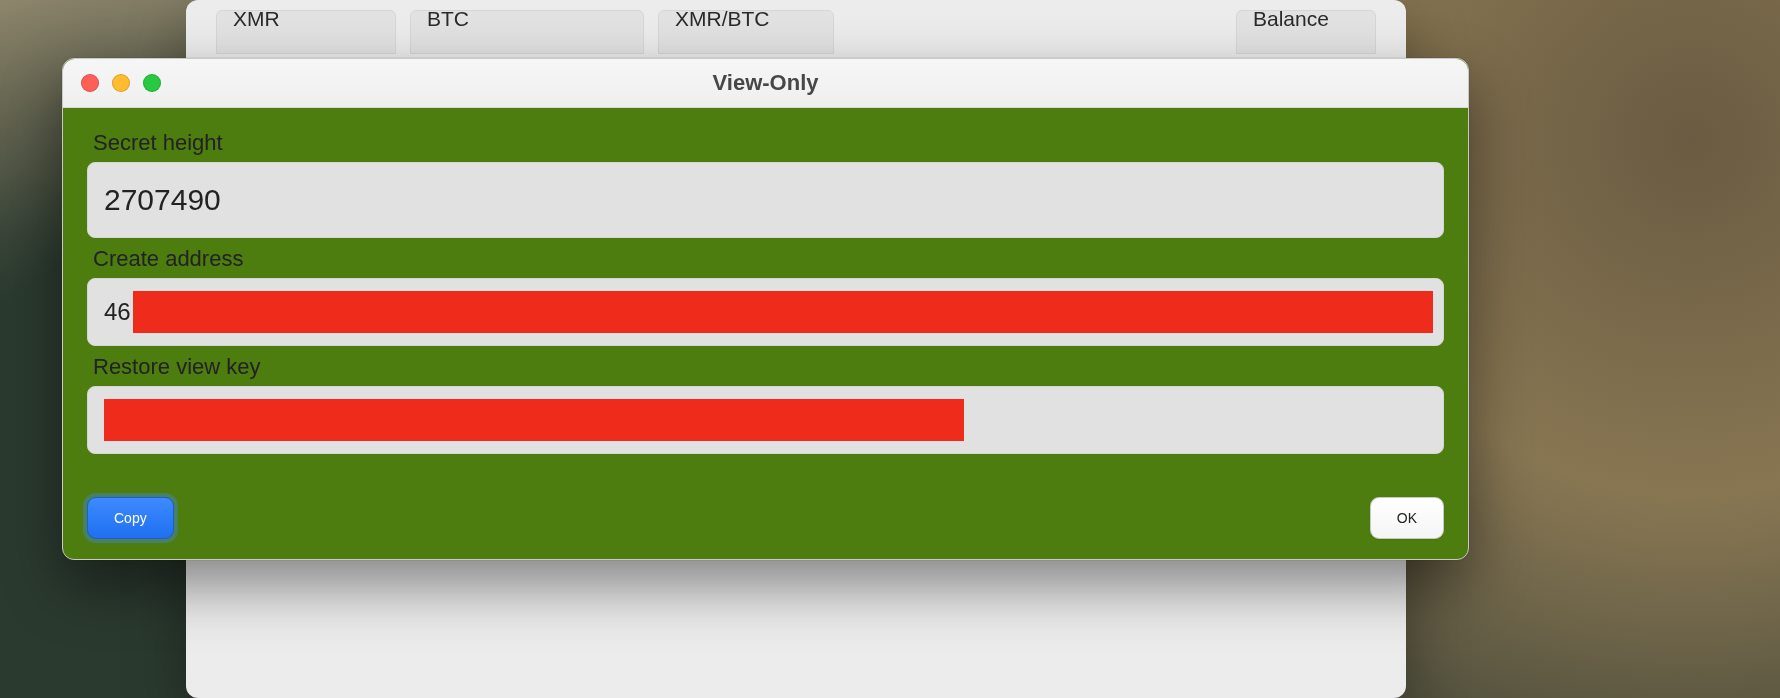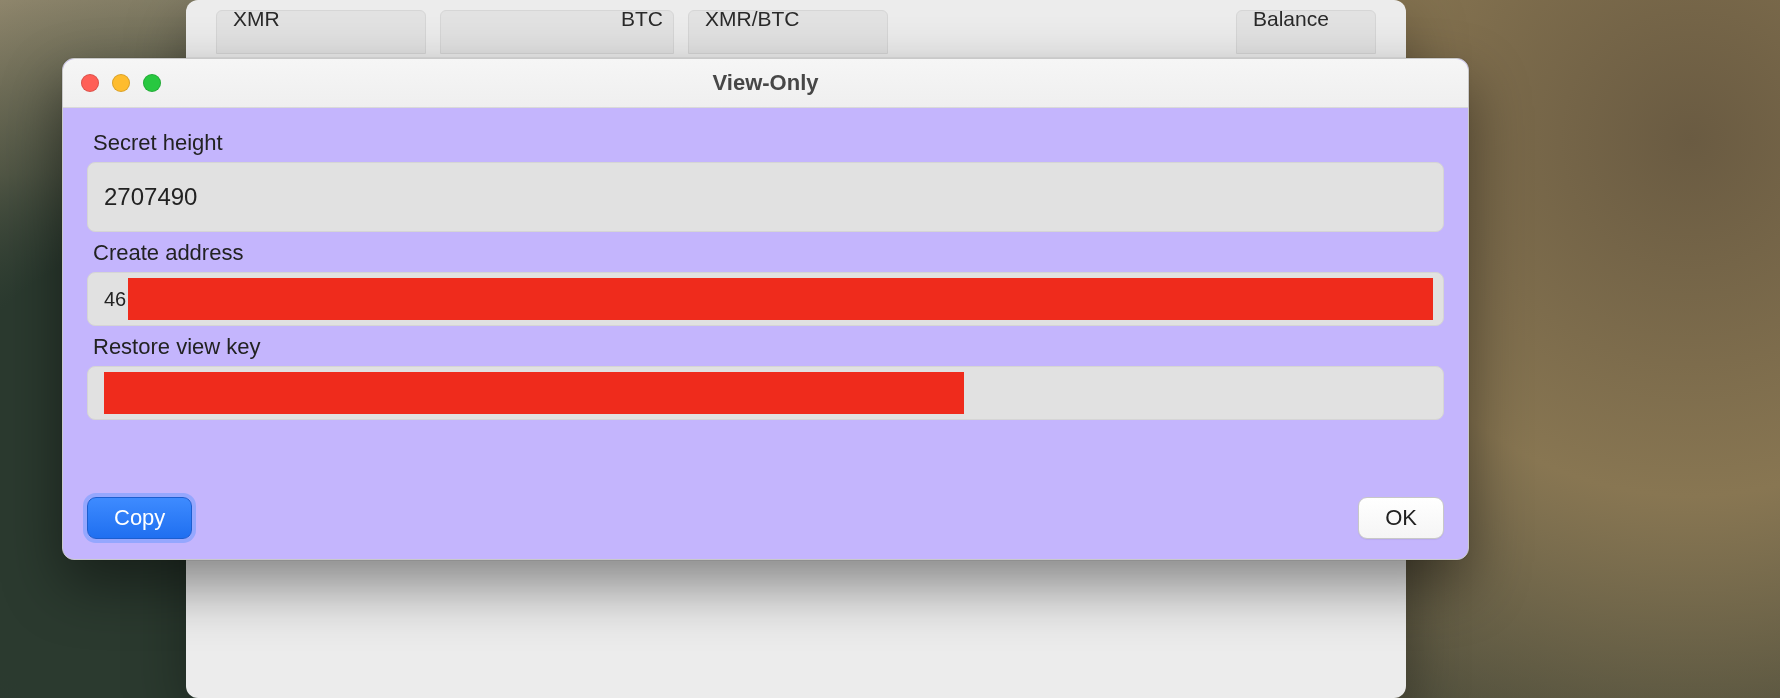--- a/index.html
+++ b/index.html
@@ -54,34 +54,34 @@
     flex-direction: column;
     box-sizing: border-box;
   }
   .bg-cell .lbl {
     font-size: 21px;
     color: #2a2a2a;
     padding-left: 6px;
     padding-top: 0px;
     margin-top: -6px;
   }
-  .bg-cell.xmr    { width: 210px; }
-  .bg-cell.btc    { width: 234px; align-items: flex-end; }
-  .bg-cell.pair   { width: 200px; }
+  .bg-cell.xmr    { width: 180px; }
+  .bg-cell.btc    { width: 234px; }
+  .bg-cell.pair   { width: 176px; }
   .bg-spacer      { flex: 1; }
   .bg-cell.bal    { width: 140px; }
 
   
   .dialog {
     position: absolute;
     top: 58px;
     left: 62px;
     width: 1405px;
     height: 500px;
-    background: #c4b5fd;
+    background: #4d7c0f;
     border: 1px solid #c9c9c9;
     border-radius: 12px;
     box-shadow: 0 25px 60px rgba(0,0,0,.45), 0 0 0 1px rgba(0,0,0,.05);
   }
 
   .titlebar {
     height: 48px;
     border-bottom: 1px solid #d9d9d9;
     background: linear-gradient(#f6f6f6, #efefef);
     border-radius: 12px 12px 0 0;
@@ -120,28 +120,28 @@
     color: #222;
     margin: 8px 0 6px 6px;
   }
 
   .field-box {
     background: #e1e1e1;
     border: 1px solid #d5d5d5;
     border-radius: 8px;
     min-height: 56px;
     padding: 20px 16px;
-    font-size: 24px;
+    font-size: 30px;
     color: #222;
     display: flex;
     align-items: center;
     position: relative;
     box-sizing: border-box;
   }
-  .field-box.short { min-height: 50px; font-size: 20px; padding: 5px 16px; }
+  .field-box.short { min-height: 50px; font-size: 24px; padding: 12px 16px; }
 
   .redact {
     background: #ef2b1c;
     height: 42px;
     flex: 0 0 auto;
   }
 
   .addr-row { gap: 0; }
   .addr-row .prefix { padding-right: 2px; }
   .addr-row .redact { flex: 1; width: auto; margin-right: -6px; }
@@ -153,21 +153,21 @@
     left: 24px;
     right: 24px;
     bottom: 20px;
     display: flex;
     align-items: center;
     gap: 22px;
   }
   .btn {
     height: 40px;
     border-radius: 9px;
-    font-size: 22px;
+    font-size: 14px;
     padding: 0 26px;
     border: 1px solid #c7c7c7;
     background: linear-gradient(#ffffff,#f5f5f5);
     color: #222;
     display: inline-flex;
     align-items: center;
     justify-content: center;
     box-shadow: 0 1px 1px rgba(0,0,0,.06);
     cursor: default;
     user-select: none;

